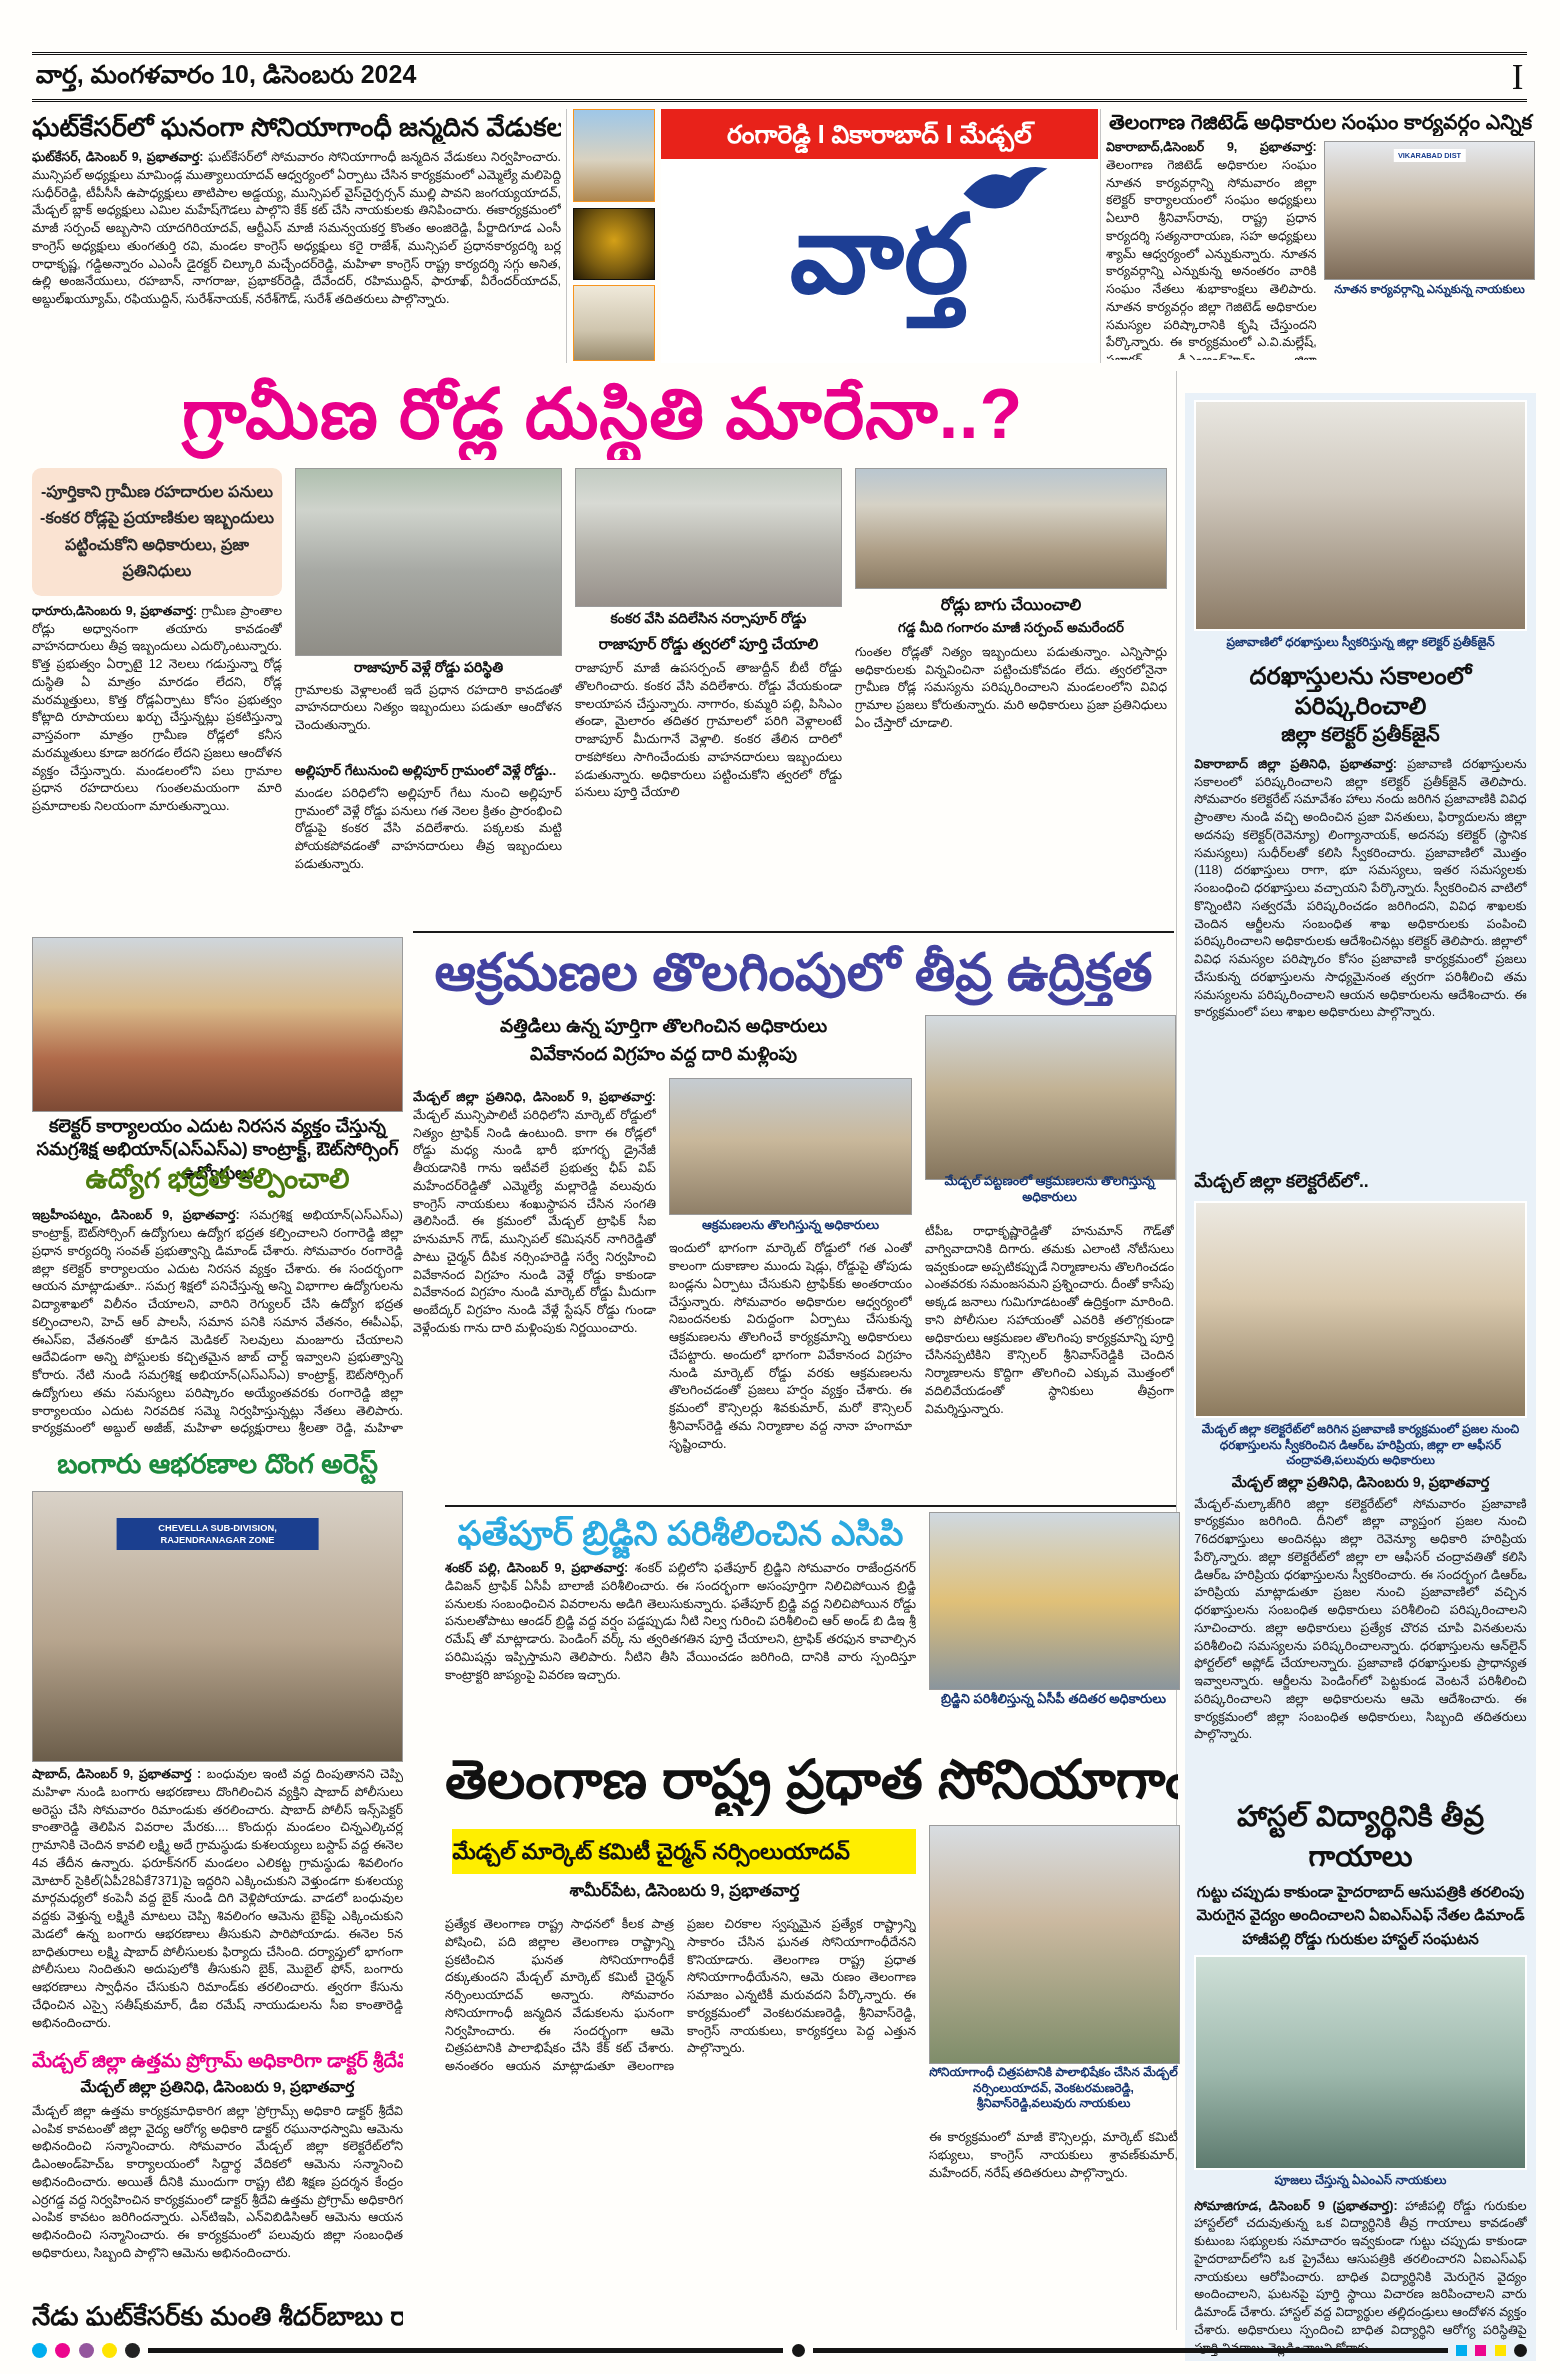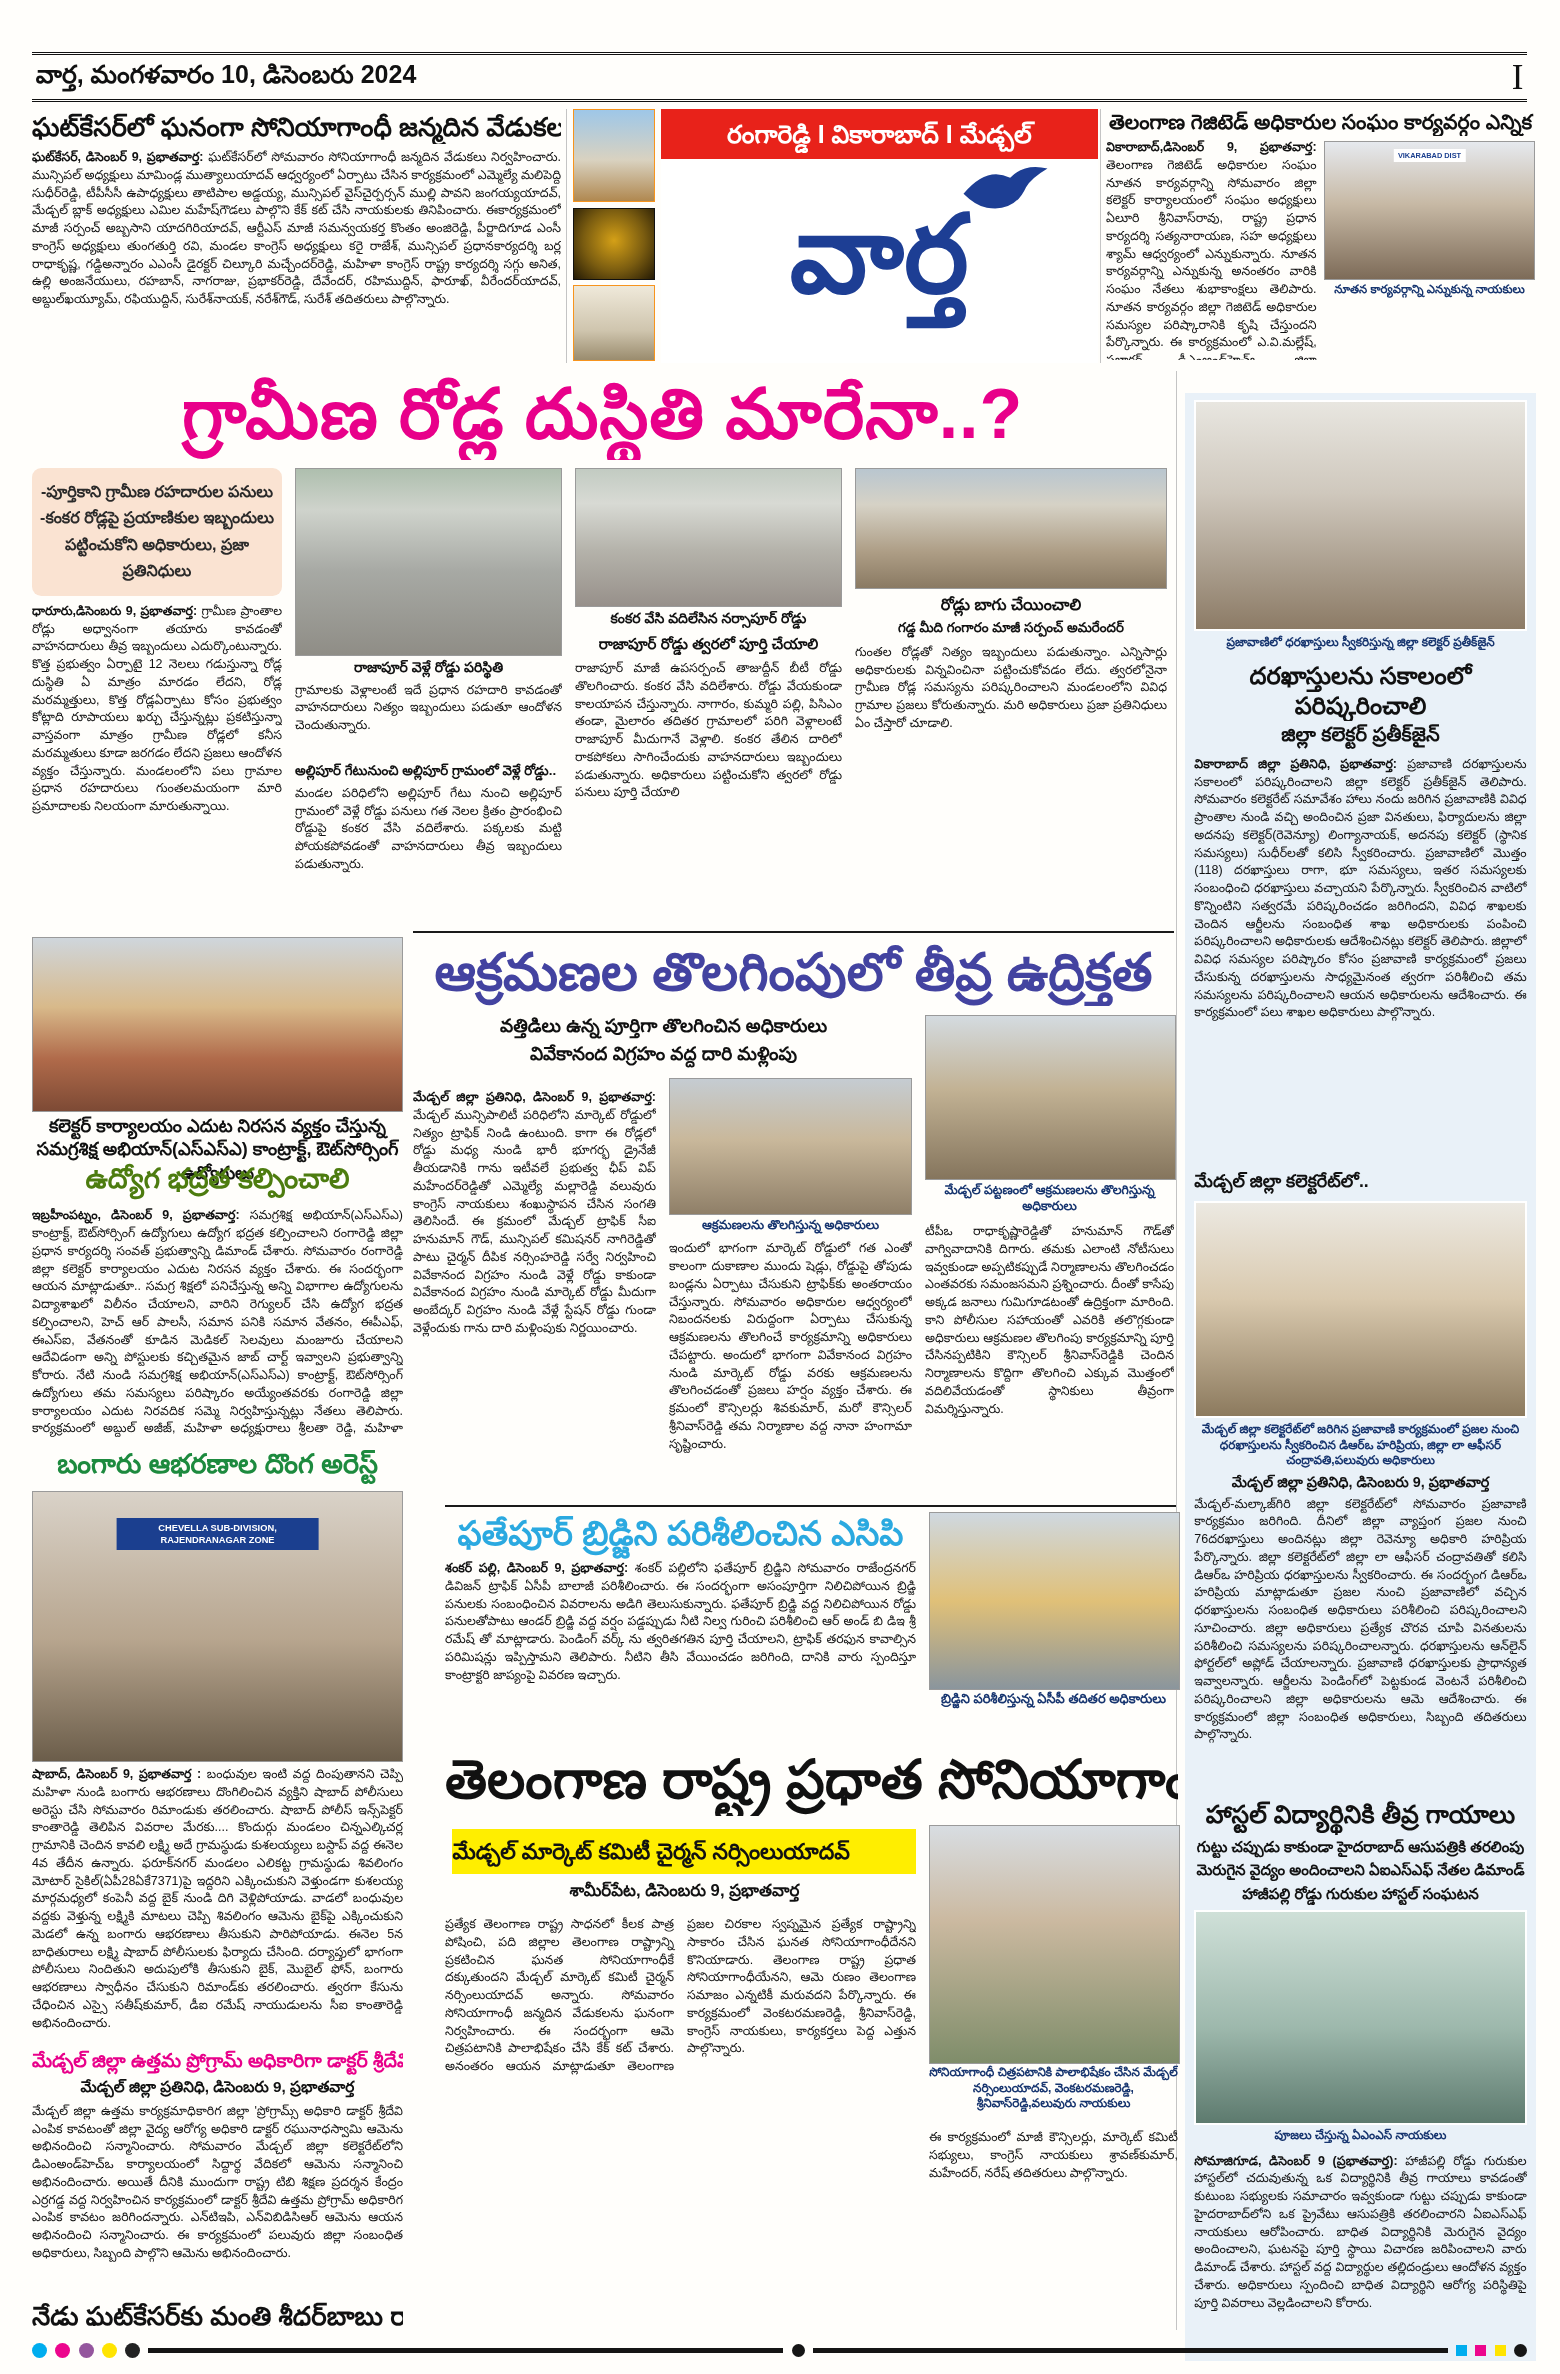--- a/index.html
+++ b/index.html
@@ -144,21 +144,21 @@
       <b class="dl">వికారాబాద్ జిల్లా ప్రతినిధి, ప్రభాతవార్త:</b>
       <span>ప్రజావాణి దరఖాస్తులను సకాలంలో పరిష్కరించాలని జిల్లా కలెక్టర్ ప్రతీక్‌జైన్ తెలిపారు. సోమవారం కలెక్టరేట్ సమావేశం హాలు నందు జరిగిన ప్రజావాణికి వివిధ ప్రాంతాల నుండి వచ్చి అందించిన ప్రజా వినతులు, ఫిర్యాదులను జిల్లా అదనపు కలెక్టర్(రెవెన్యూ) లింగ్యానాయక్, అదనపు కలెక్టర్ (స్థానిక సమస్యలు) సుధీర్‌లతో కలిసి స్వీకరించారు. ప్రజావాణిలో మొత్తం (118) దరఖాస్తులు రాగా, భూ సమస్యలు, ఇతర సమస్యలకు సంబంధించి ధరఖాస్తులు వచ్చాయని పేర్కొన్నారు. స్వీకరించిన వాటిలో కొన్నింటిని సత్వరమే పరిష్కరించడం జరిగిందని, వివిధ శాఖలకు చెందిన ఆర్జీలను సంబంధిత శాఖ అధికారులకు పంపించి పరిష్కరించాలని అధికారులకు ఆదేశించినట్లు కలెక్టర్ తెలిపారు. జిల్లాలో వివిధ సమస్యల పరిష్కారం కోసం ప్రజావాణి కార్యక్రమంలో ప్రజలు చేసుకున్న దరఖాస్తులను సాధ్యమైనంత త్వరగా పరిశీలించి తమ సమస్యలను పరిష్కరించాలని ఆయన అధికారులను ఆదేశించారు. ఈ కార్యక్రమంలో పలు శాఖల అధికారులు పాల్గొన్నారు.</span>
     </p>
 
     <div style="font-weight:bold;font-size:17.6px;margin:11px 0 5.6px;">మేడ్చల్ జిల్లా కలెక్టరేట్‌లో..</div>
     <div class="ph" style="height:213px;background:linear-gradient(180deg,#ece9e2 0%,#d9c9ae 45%,#8c7a5e 100%);border:2.8px solid #fff;"></div>
     <div class="cap cap-blue" style="font-size:12px;margin:3.7px 0 1.9px;line-height:1.3;height:48px;">మేడ్చల్ జిల్లా కలెక్టరేట్‌లో జరిగిన ప్రజావాణి కార్యక్రమంలో ప్రజల నుంచి ధరఖాస్తులను స్వీకరించిన డిఆర్ఒ హరిప్రియ, జిల్లా లా ఆఫీసర్ చంద్రావతి,పలువురు అధికారులు</div>
     <div class="sub-center" style="font-size:14.4px;margin:3.7px 0 1.9px;">మేడ్చల్ జిల్లా ప్రతినిధి, డిసెంబరు 9, ప్రభాతవార్త</div>
     <p class="body-txt" style="margin:0;height:295px;">మేడ్చల్-మల్కాజ్‌గిరి జిల్లా కలెక్టరేట్‌లో సోమవారం ప్రజావాణి కార్యక్రమం జరిగింది. దీనిలో జిల్లా వ్యాప్తంగ ప్రజల నుంచి 76దరఖాస్తులు అందినట్లు జిల్లా రెవెన్యూ అధికారి హరిప్రియ పేర్కొన్నారు. జిల్లా కలెక్టరేట్‌లో జిల్లా లా ఆఫీసర్ చంద్రావతితో కలిసి డిఆర్ఒ హరిప్రియ ధరఖాస్తులను స్వీకరించారు. ఈ సందర్భంగ డిఆర్ఒ హరిప్రియ మాట్లాడుతూ ప్రజల నుంచి ప్రజావాణిలో వచ్చిన ధరఖాస్తులను సంబంధిత అధికారులు పరిశీలించి పరిష్కరించాలని సూచించారు. జిల్లా అధికారులు ప్రత్యేక చొరవ చూపి వినతులను పరిశీలించి సమస్యలను పరిష్కరించాలన్నారు. ధరఖాస్తులను ఆన్‌లైన్ ఫోర్టల్‌లో అప్లోడ్ చేయాలన్నారు. ప్రజావాణి ధరఖాస్తులకు ప్రాధాన్యత ఇవ్వాలన్నారు. ఆర్జీలను పెండింగ్‌లో పెట్టకుండ వెంటనే పరిశీలించి పరిష్కరించాలని జిల్లా అధికారులను ఆమె ఆదేశించారు. ఈ కార్యక్రమంలో జిల్లా సంబంధిత అధికారులు, సిబ్బంది తదితరులు పాల్గొన్నారు.</p>
 
-    <div class="headline" style="font-size:25px;margin-top:9.3px;">హాస్టల్ విద్యార్థినికి తీవ్ర గాయాలు</div>
+    <div class="headline" style="font-size:29px;margin-top:9.3px;">హాస్టల్ విద్యార్థినికి తీవ్ర గాయాలు</div>
     <div class="sub-center" style="font-size:15px;line-height:1.55;">గుట్టు చప్పుడు కాకుండా హైదరాబాద్ ఆసుపత్రికి తరలింపు</div>
     <div class="sub-center" style="font-size:15px;line-height:1.55;">మెరుగైన వైద్యం అందించాలని ఏఐఎస్ఎఫ్ నేతల డిమాండ్</div>
     <div class="sub-center" style="font-size:15px;line-height:1.55;">హాజీపల్లి రోడ్డు గురుకుల హాస్టల్ సంఘటన</div>
     <div class="ph" style="height:211px;margin-top:5.6px;background:linear-gradient(180deg,#cfe0d8 0%,#9db8ac 55%,#5d7a6e 100%);border:2.8px solid #fff;"></div>
     <div class="cap cap-blue" style="font-size:12px;margin:2.8px 0 7.4px;">పూజలు చేస్తున్న ఏఎంఎస్ నాయకులు</div>
     <p class="body-txt" style="margin:0;height:219px;">
       <b class="dl">సోమాజిగూడ, డిసెంబర్ 9 (ప్రభాతవార్త):</b>
       <span>హాజీపల్లి రోడ్డు గురుకుల హాస్టల్‌లో చదువుతున్న ఒక విద్యార్థినికి తీవ్ర గాయాలు కావడంతో కుటుంబ సభ్యులకు సమాచారం ఇవ్వకుండా గుట్టు చప్పుడు కాకుండా హైదరాబాద్‌లోని ఒక ప్రైవేటు ఆసుపత్రికి తరలించారని ఏఐఎస్ఎఫ్ నాయకులు ఆరోపించారు. బాధిత విద్యార్థినికి మెరుగైన వైద్యం అందించాలని, ఘటనపై పూర్తి స్థాయి విచారణ జరిపించాలని వారు డిమాండ్ చేశారు. హాస్టల్ వద్ద విద్యార్థుల తల్లిదండ్రులు ఆందోళన వ్యక్తం చేశారు. అధికారులు స్పందించి బాధిత విద్యార్థిని ఆరోగ్య పరిస్థితిపై పూర్తి వివరాలు వెల్లడించాలని కోరారు.</span>
     </p>
   </div>
@@ -206,21 +206,21 @@
       <span>మేడ్చల్ మున్సిపాలిటీ పరిధిలోని మార్కెట్ రోడ్డులో నిత్యం ట్రాఫిక్ నిండి ఉంటుంది. కాగా ఈ రోడ్లలో రోడ్డు మధ్య నుండి భారీ భూగర్భ డ్రైనేజీ తీయడానికి గాను ఇటీవలే ప్రభుత్వ ఛీప్ విప్ మహేందర్‌రెడ్డితో ఎమ్మెల్యే మల్లారెడ్డి వలువురు కాంగ్రెస్ నాయకులు శంఖుస్థాపన చేసిన సంగతి తెలిసిందే. ఈ క్రమంలో మేడ్చల్ ట్రాఫిక్ సీఐ హనుమాన్ గౌడ్, మున్సిపల్ కమిషనర్ నాగిరెడ్డితో పాటు చైర్మన్ దీపిక నర్సింహరెడ్డి సర్వే నిర్వహించి వివేకానంద విగ్రహం నుండి వెళ్లే రోడ్డు కాకుండా వివేకానంద విగ్రహం నుండి మార్కెట్ రోడ్డు మీదుగా అంబేద్కర్ విగ్రహం నుండి వేళ్లే స్టేషన్ రోడ్డు గుండా వెళ్లేందుకు గాను దారి మళ్లింపుకు నిర్ణయించారు.</span>
     </p>
 
     <div class="abs" style="left:256px;top:139px;width:243px;height:413px;overflow:hidden;">
       <div class="ph" style="height:135px;background:linear-gradient(180deg,#c5ccd2 0%,#c9b89b 45%,#8f7f68 100%);"></div>
       <div class="cap cap-blue" style="font-size:12.5px;margin:2.8px 0 5.6px;">ఆక్రమణలను తొలగిస్తున్న అధికారులు</div>
       <p class="body-txt" style="margin:0;height:245px;">ఇందులో భాగంగా మార్కెట్ రోడ్డులో గత ఎంతో కాలంగా దుకాణాల ముందు షెడ్లు, రోడ్డుపై తోపుడు బండ్లను ఏర్పాటు చేసుకుని ట్రాఫిక్‌కు అంతరాయం చేస్తున్నారు. సోమవారం అధికారుల ఆధ్వర్యంలో నిబందనలకు విరుద్దంగా ఏర్పాటు చేసుకున్న ఆక్రమణలను తొలగించే కార్యక్రమాన్ని అధికారులు చేపట్టారు. అందులో భాగంగా వివేకానంద విగ్రహం నుండి మార్కెట్ రోడ్డు వరకు ఆక్రమణలను తొలగించడంతో ప్రజలు హర్షం వ్యక్తం చేశారు. ఈ క్రమంలో కౌన్సిలర్లు శివకుమార్, మరో కౌన్సిలర్ శ్రీనివాస్‌రెడ్డి తమ నిర్మాణాల వద్ద నానా హంగామా సృష్టించారు.</p>
     </div>
 
     <div class="ph abs" style="left:512px;top:76px;width:249px;height:163px;background:linear-gradient(180deg,#d4dbe0 0%,#c2b294 45%,#85755d 100%);"></div>
-    <div class="abs cap cap-blue" style="left:512px;top:243px;width:249px;font-size:12.5px;line-height:1.3;">మేడ్చల్ పట్టణంలో ఆక్రమణలను తొలగిస్తున్న అధికారులు</div>
+    <div class="abs cap cap-blue" style="left:512px;top:234px;width:249px;font-size:12.5px;line-height:1.3;">మేడ్చల్ పట్టణంలో ఆక్రమణలను తొలగిస్తున్న అధికారులు</div>
     <p class="abs body-txt" style="left:512px;top:284px;width:249px;height:269px;margin:0;">టీపీఒ రాధాకృష్ణారెడ్డితో హనుమాన్ గౌడ్‌తో వాగ్వివాదానికి దిగారు. తమకు ఎలాంటి నోటీసులు ఇవ్వకుండా అప్పటికప్పుడే నిర్మాణాలను తొలగించడం ఎంతవరకు సమంజసమని ప్రశ్నించారు. దీంతో కాసేపు అక్కడ జనాలు గుమిగూడటంతో ఉద్రిక్తంగా మారింది. కాని పోలీసుల సహాయంతో ఎవరికి తలొగ్గకుండా అధికారులు ఆక్రమణల తొలగింపు కార్యక్రమాన్ని పూర్తి చేసినప్పటికిని కౌన్సిలర్ శ్రీనివాస్‌రెడ్డికి చెందిన నిర్మాణాలను కొద్దిగా తొలగించి ఎక్కువ మొత్తంలో వదిలివేయడంతో స్థానికులు తీవ్రంగా విమర్శిస్తున్నారు.</p>
   </div>
 
   <div class="hline" style="left:445px;top:1505px;width:731px;"></div>
   <div class="abs" style="left:445px;top:1512px;width:733px;height:218px;">
     <div class="abs headline one-line" style="left:0;top:1.9px;width:471px;font-size:34px;color:#2ba9e0;">ఫతేపూర్ బ్రిడ్జిని పరిశీలించిన ఎసిపి</div>
     <p class="abs body-txt" style="left:0;top:48px;width:471px;height:167px;margin:0;">
       <b class="dl">శంకర్ పల్లి, డిసెంబర్ 9, ప్రభాతవార్త:</b>
       <span>శంకర్ పల్లిలోని ఫతేపూర్ బ్రిడ్జిని సోమవారం రాజేంద్రనగర్ డివిజన్ ట్రాఫిక్ ఏసీపీ బాలాజీ పరిశీలించారు. ఈ సందర్భంగా అసంపూర్తిగా నిలిచిపోయిన బ్రిడ్జి పనులకు సంబంధించిన వివరాలను అడిగి తెలుసుకున్నారు. ఫతేపూర్ బ్రిడ్జి వద్ద నిలిచిపోయిన రోడ్డు పనులతోపాటు ఆండర్ బ్రిడ్జి వద్ద వర్షం పడ్డప్పుడు నీటి నిల్వ గురించి పరిశీలించి ఆర్ అండ్ బి డిఇ శ్రీ రమేష్ తో మాట్లాడారు. పెండింగ్ వర్క్ ను త్వరితగతిన పూర్తి చేయాలని, ట్రాఫిక్ తరఫున కావాల్సిన పరిమిషన్లు ఇప్పిస్తామని తెలిపారు. నీటిని తీసి వేయించడం జరిగింది, దానికి వారు స్పందిస్తూ కాంట్రాక్టరి జాప్యంపై వివరణ ఇచ్చారు.</span>
     </p>

